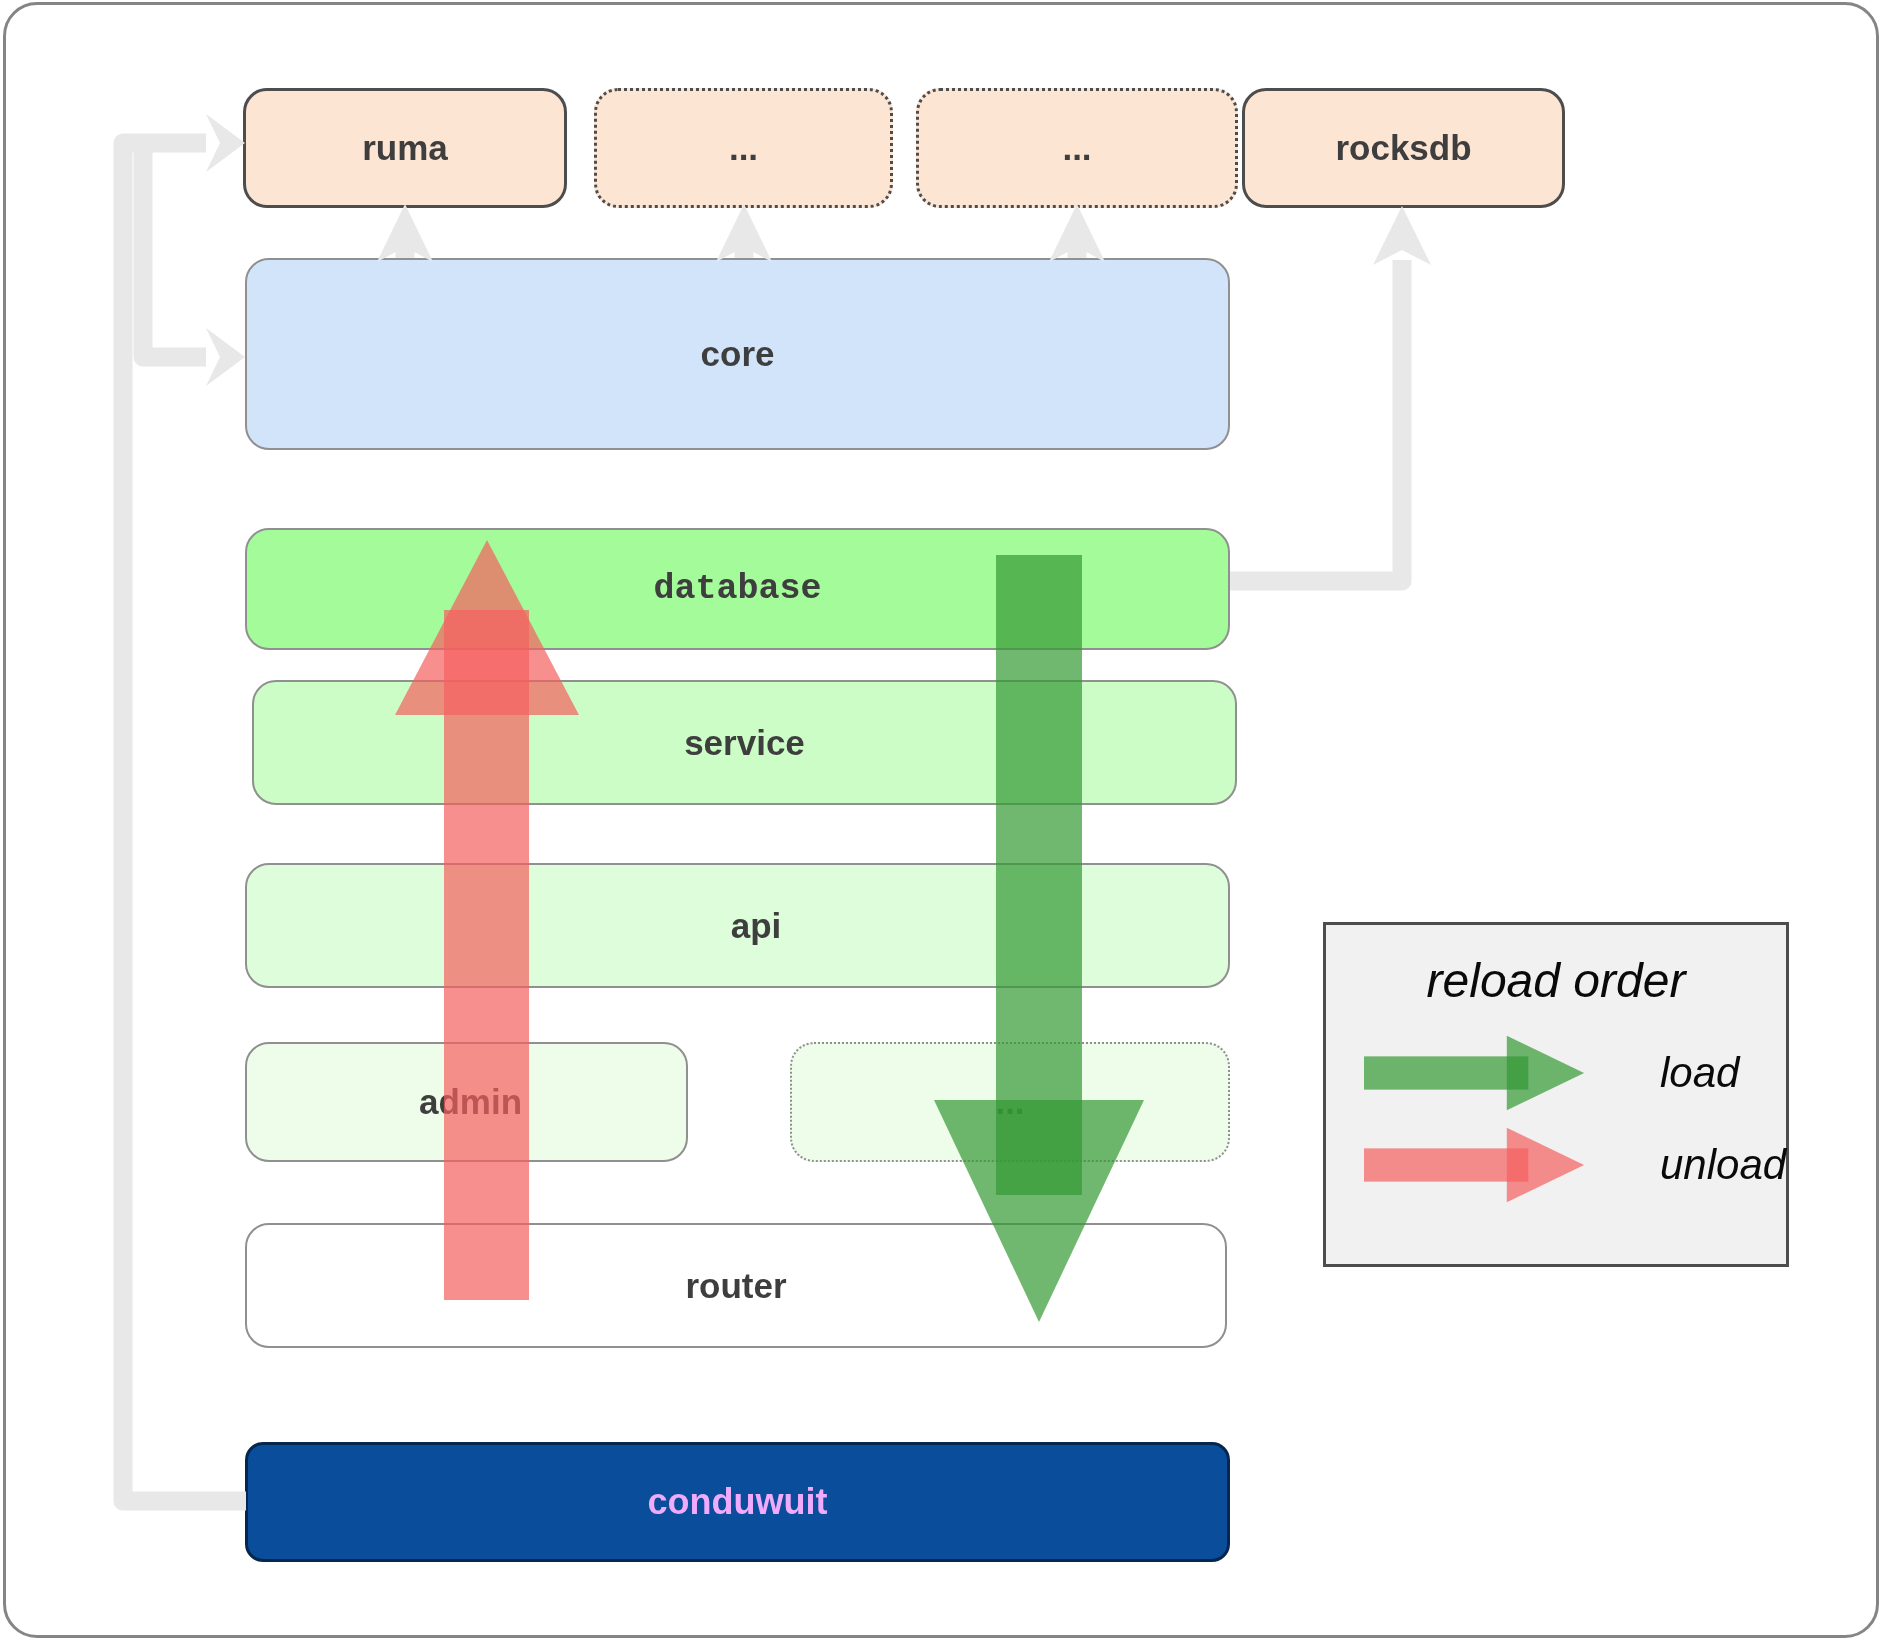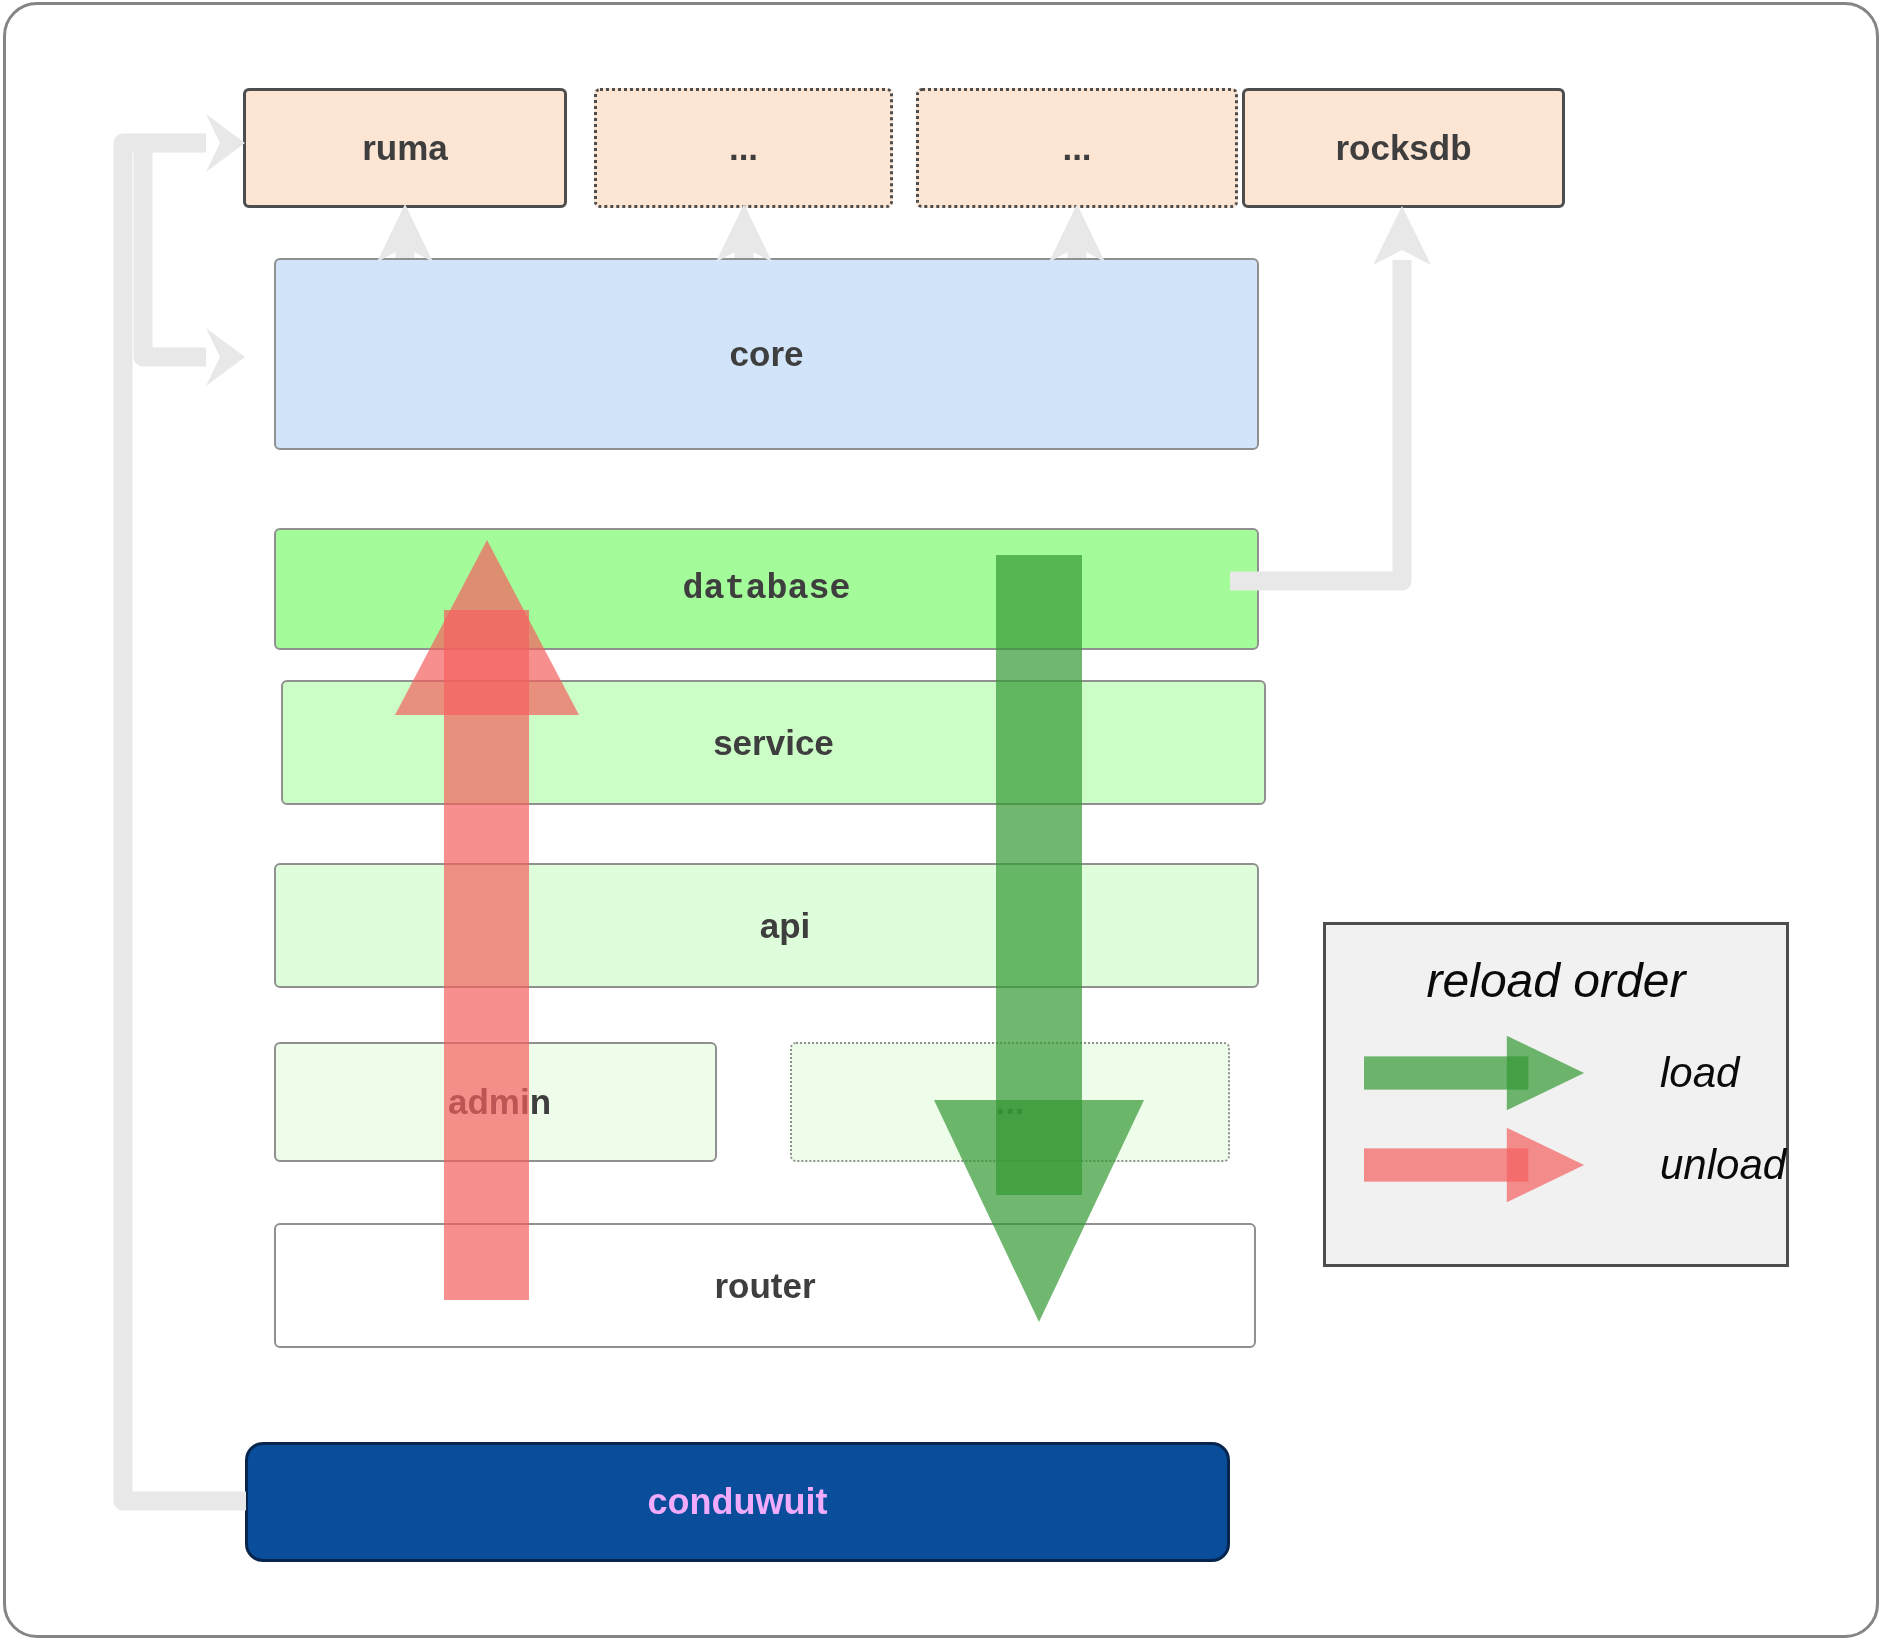--- a/index.html
+++ b/index.html
@@ -6,26 +6,26 @@
   .stage{
     position:relative;width:1883px;height:1643px;background:#ffffff;overflow:hidden;
     font-family:"Liberation Sans", sans-serif;
   }
   .frame{
     position:absolute;left:3px;top:2px;width:1870px;height:1630px;
     border:3px solid var(--frame_border);border-radius:34px;background:transparent;
   }
   .box{
     position:absolute;display:flex;align-items:center;justify-content:center;
-    box-sizing:border-box;border-radius:6px;
+    box-sizing:border-box;border-radius:24px;
     font-size:35px;font-weight:600;color:var(--label_text);
   }
   .b-solid-dark {border:3px solid var(--border_dark);}
   .b-dot-dark   {border:3px dotted var(--border_dark);}
-  .b-solid-gray {border:2.5px solid var(--border_gray);margin-left:29px;}
+  .b-solid-gray {border:2.5px solid var(--border_gray);}
   .b-dot-gray   {border:2.5px dotted var(--border_gray);}
   #n-ruma      {left:243px; top:88px;  width:324px;height:120px;background:var(--peach);}
   #n-dep-a     {left:594px; top:88px;  width:299px;height:120px;background:var(--peach);}
   #n-dep-b     {left:916px; top:88px;  width:322px;height:120px;background:var(--peach);}
   #n-rocksdb   {left:1242px;top:88px;  width:323px;height:120px;background:var(--peach);}
   #n-core      {left:245px; top:258px; width:985px;height:192px;background:var(--blue);}
   #n-database  {left:245px; top:528px; width:985px;height:122px;background:var(--green_bright);font-family:Liberation Mono, monospace;}
   #n-service   {left:252px; top:680px; width:985px;height:125px;background:var(--green_light);}
   #n-api       {left:245px; top:863px; width:985px;height:125px;background:var(--green_lighter);padding-left:37px;}
   #n-admin     {left:245px; top:1042px;width:443px;height:120px;background:var(--green_faint);padding-left:8px;}

